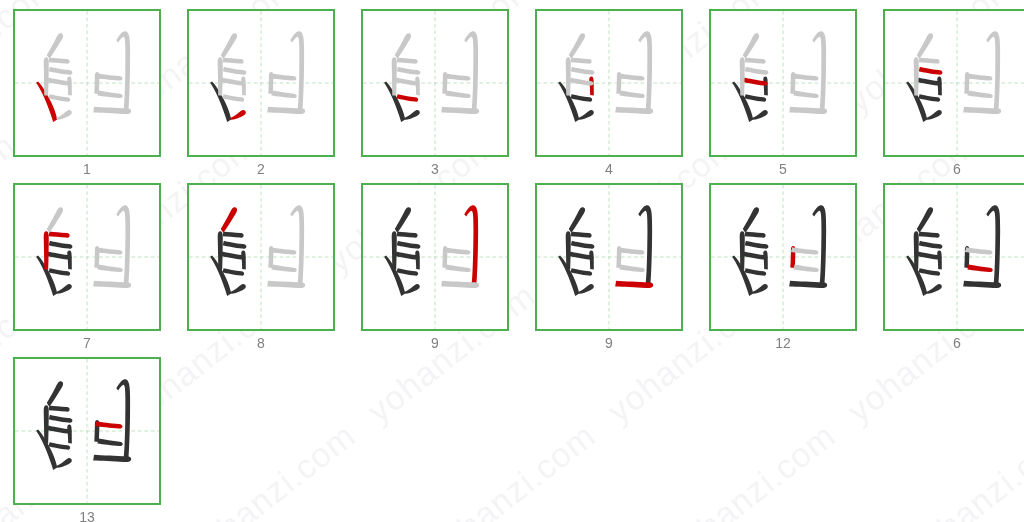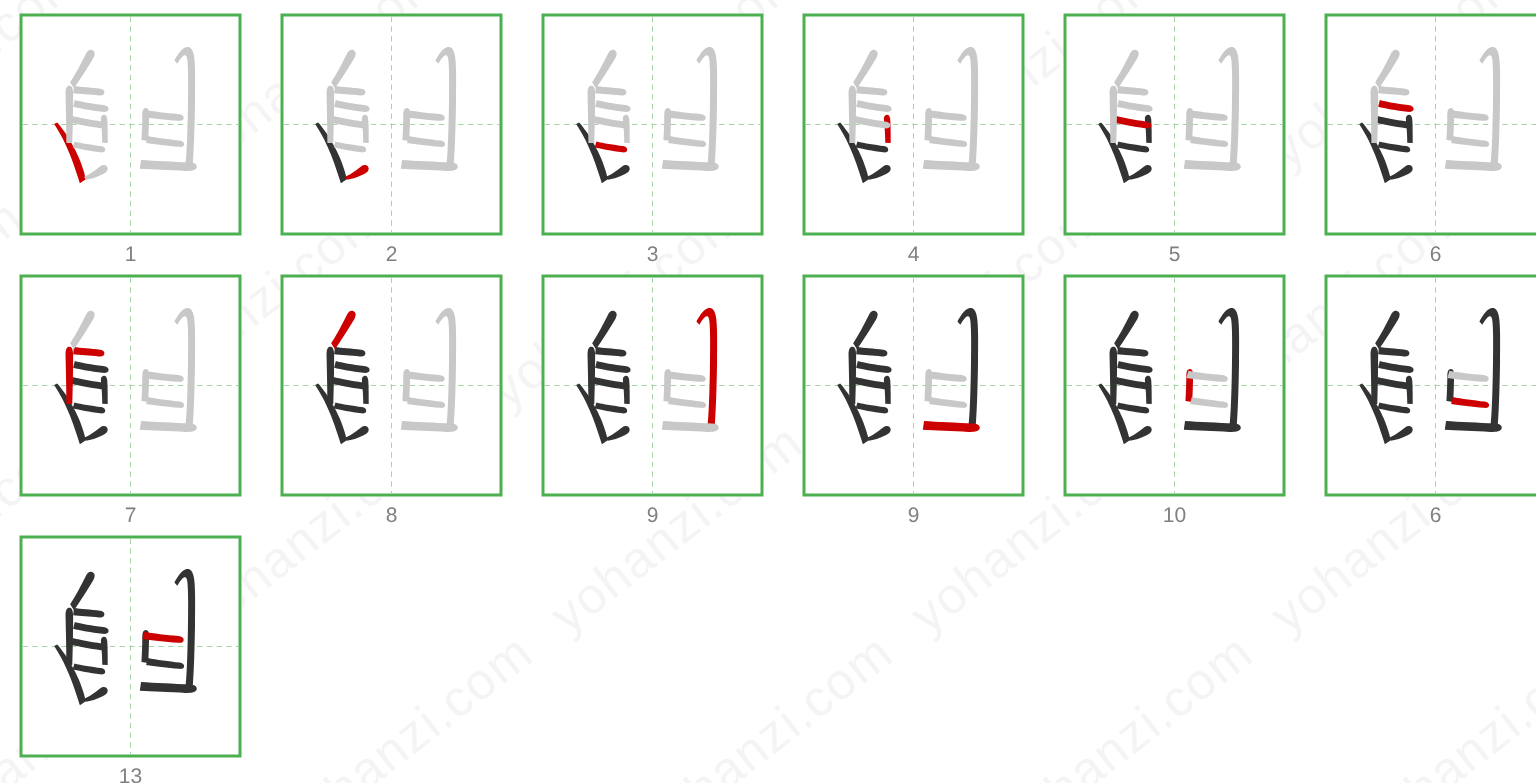--- a/index.html
+++ b/index.html
@@ -368,21 +368,21 @@
               <path d="M 240 536 C 270 534 320 530 362 526 C 378 524 386 528 388 538 C 390 548 384 556 368 558 C 324 562 276 566 244 570 L 240 536 Z" fill="#333333"></path>
               <path d="M 244 560 C 272 600 306 654 334 700 C 346 720 344 734 332 740 C 318 746 308 738 298 718 C 276 674 250 626 226 588 L 244 560 Z" fill="#333333"></path>
               <path d="M 806 186 C 812 252 816 372 818 500 C 820 628 818 690 812 718 C 806 748 792 760 774 754 C 756 748 740 726 720 692 L 734 676 C 748 700 760 714 768 716 C 776 718 780 710 782 690 C 786 650 786 560 784 460 C 782 340 778 240 772 190 L 806 186 Z" fill="#333333"></path>
               <path d="M 556 178 C 612 176 700 172 772 168 C 806 166 824 172 826 186 C 828 198 818 206 796 208 C 716 212 624 216 562 220 L 556 178 Z" fill="#333333"></path>
               <path d="M 596 310 C 598 350 600 400 600 440 C 600 458 594 466 584 466 C 574 466 568 456 568 438 C 568 398 566 348 564 314 L 596 310 Z" fill="#CC0000"></path>
               <path d="M 586 300 C 624 294 690 286 740 282 C 756 280 764 284 766 292 C 768 302 760 310 744 312 C 696 318 634 326 594 334 L 586 300 Z" fill="#C8C8C8"></path>
               <path d="M 568 424 C 606 418 680 410 736 406 C 754 404 762 408 764 418 C 766 428 756 436 738 438 C 684 442 618 450 578 458 L 568 424 Z" fill="#C8C8C8"></path>
             </g>
           </svg>
         </div>
-        <div class="num">10</div>
+        <div class="num">12</div>
       </div>
       <div class="cell-wrap">
         <div class="cell">
           <svg viewBox="0 0 1024 1024">
             <line x1="512" y1="0" x2="512" y2="1024" stroke="#A8D5A8" stroke-width="5" stroke-dasharray="26,20"></line>
             <line x1="0" y1="512" x2="1024" y2="512" stroke="#A8D5A8" stroke-width="5" stroke-dasharray="26,20"></line>
             <g transform="translate(0,900) scale(1,-1)">
               <path d="M 300 128 C 296 150 288 178 274 214 C 258 254 232 304 200 352 C 188 370 174 388 164 398 L 150 390 C 162 372 178 346 194 314 C 216 270 238 214 254 164 C 264 134 270 116 272 110 L 300 128 Z" fill="#333333"></path>
               <path d="M 300 126 C 322 128 352 138 380 152 C 396 160 404 168 404 178 C 404 190 394 198 382 196 C 372 194 362 184 346 172 C 328 158 308 146 292 140 L 300 126 Z" fill="#333333"></path>
               <path d="M 238 280 C 268 272 320 262 368 256 C 382 254 390 258 392 266 C 394 276 386 284 372 286 C 330 292 278 300 246 308 L 238 280 Z" fill="#333333"></path>

